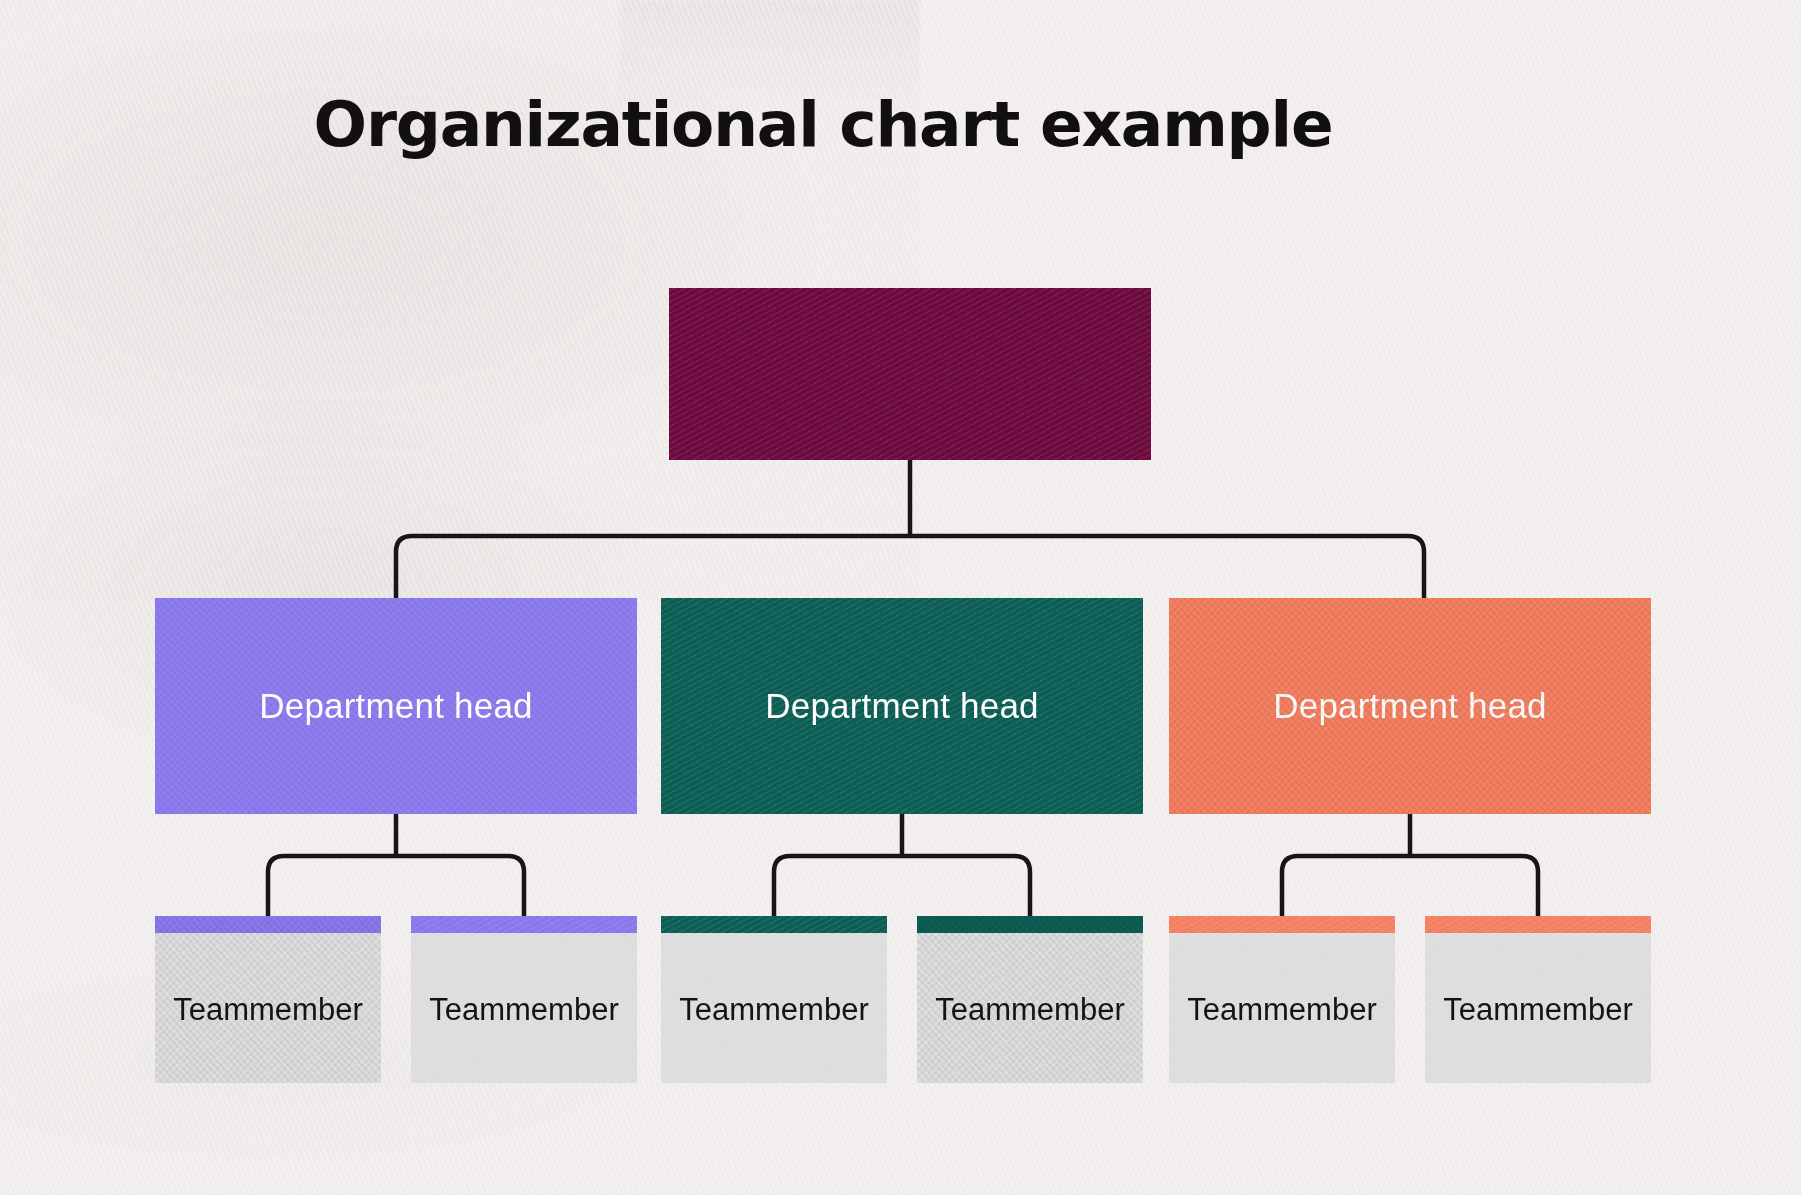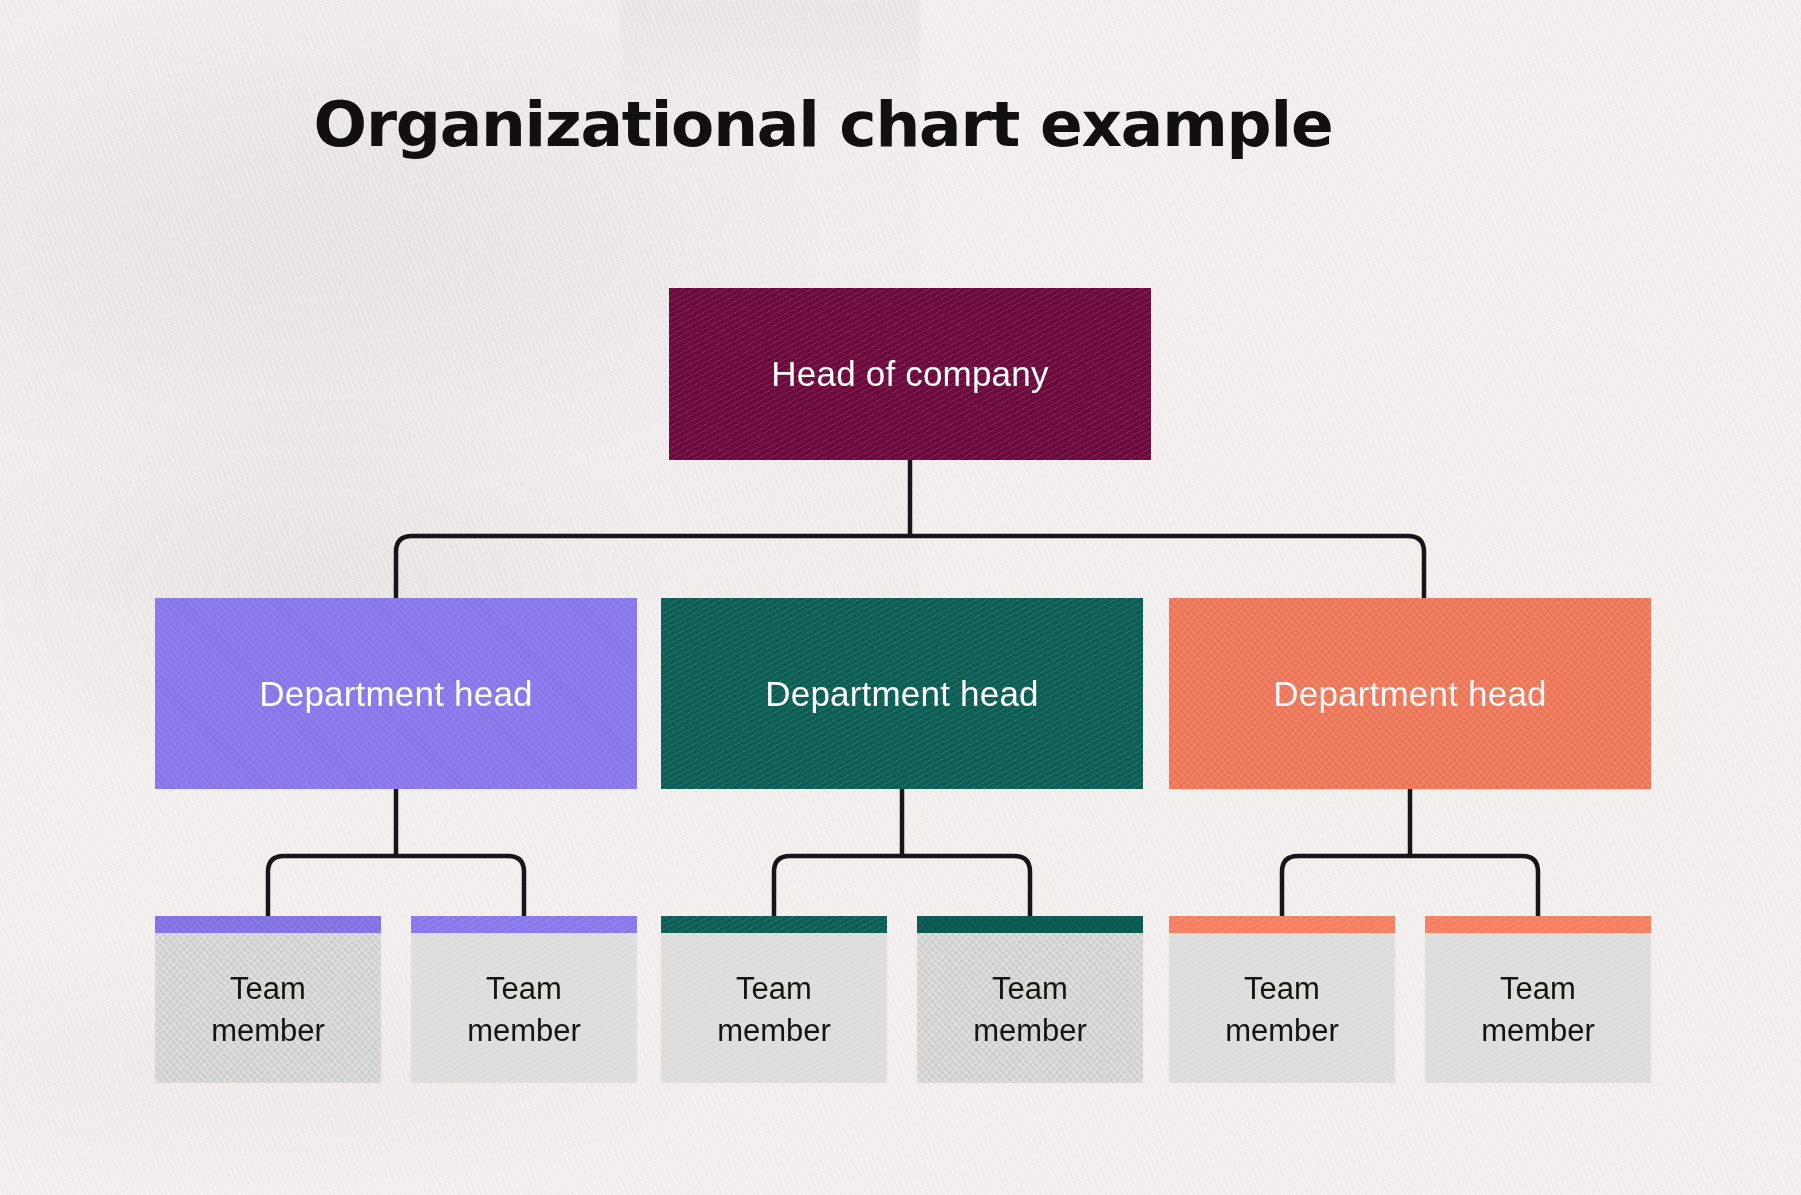--- a/index.html
+++ b/index.html
@@ -126,41 +126,40 @@
     left: 669px;
     top: 288px;
     background: #6d0b3e;
     color: #ffffff;
     font-size: 35px;
     letter-spacing: .2px;
   }
 
   .node-dept {
     width: 482px;
-    height: 191px;
+    height: 216px;
     top: 598px;
     color: #ffffff;
     font-size: 35px;
     letter-spacing: .2px;
     text-align: center;
   }
   .dept-0 { left: 155px;  background: #8a79ec; }
   .dept-1 { left: 661px;  background: #0d5e54; }
   .dept-2 { left: 1169px; background: #f58062; }
 
   .node-member {
     width: 226px;
     height: 167px;
     top: 916px;
     background: #dedede;
     color: #16140f;
     font-size: 31px;
     line-height: 1.14;
     padding-top: 14px;
-    flex-direction: column;
     justify-content: center;
   }
   .node-member .bar {
     position: absolute;
     left: 0; top: 0;
     width: 226px;
     height: 17px;
   }
   .node-member .label {
     position: relative;
@@ -233,21 +232,20 @@
 
     <path d="M 902,770 L 902,856"></path>
     <path d="M 774,916 L 774,872 Q 774,856 790,856 L 1014,856 Q 1030,856 1030,872 L 1030,916"></path>
 
     <path d="M 1410,770 L 1410,856"></path>
     <path d="M 1282,916 L 1282,872 Q 1282,856 1298,856 L 1522,856 Q 1538,856 1538,872 L 1538,916"></path>
   </svg>
 
   <div class="node node-root">
     <div class="tex-soft"></div>
-    <span>Head of company</span>
   </div>
 
   <div class="node node-dept dept-0">
     <div class="tex"></div>
     <span>Department head</span>
   </div>
 
   <div class="node node-dept dept-1">
     <div class="tex-soft"></div>
     <span>Department head</span>

